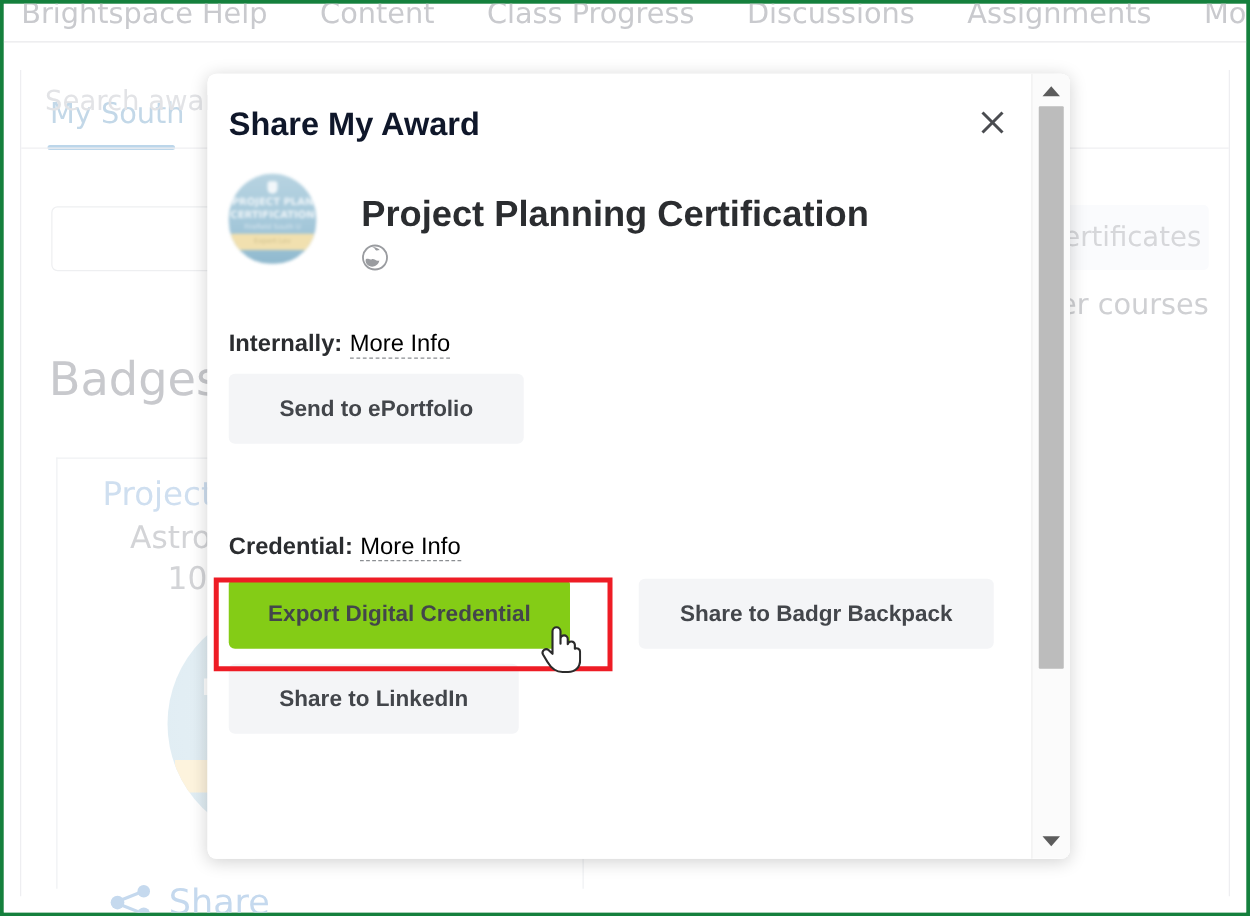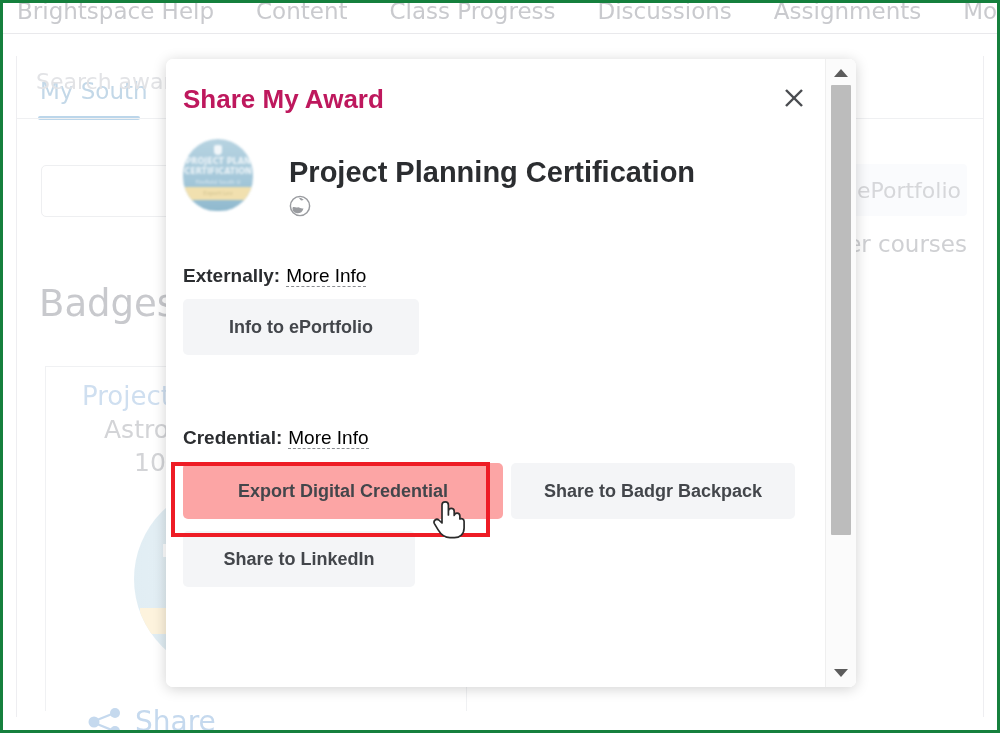--- a/index.html
+++ b/index.html
@@ -317,21 +317,21 @@
     bottom: 0;
     overflow: hidden;
   }
 
   .modal-title {
     position: absolute;
     left: 17px;
     top: 25px;
     font-size: 26px;
     font-weight: bold;
-    color: #be185d;
+    color: #0f172a;
     font-family: "Liberation Sans", sans-serif;
   }
   .close-btn {
     position: absolute;
     right: 15px;
     top: 22px;
     width: 34px;
     height: 34px;
     display: flex;
     align-items: center;
@@ -449,22 +449,22 @@
     padding: 0 38px;
     height: 56px;
     display: flex;
     align-items: center;
     justify-content: center;
     white-space: nowrap;
     box-sizing: border-box;
   }
   .btn-eportfolio { left: 17px; top: 240px; width: 236px; }
   .btn-export {
-    left: 17px; top: 404px; width: 320px;
-    background: #fca5a5;
+    left: 17px; top: 404px; width: 273px;
+    background: #84cc16;
   }
   .btn-badgr { left: 345px; top: 404px; width: 284px; }
   .btn-linkedin { left: 17px; top: 472px; width: 232px; }
 
   .footnote {
     position: absolute;
     left: 17px;
     top: 612px;
     font-size: 19px;
     font-weight: bold;
@@ -562,21 +562,21 @@
     <div class="content-card">
 
       <div class="tab-myawards">My South</div>
       <div class="tab-underline"></div>
       <div class="tabs-divider"></div>
 
       <div class="search-box"></div>
       <div class="search-ph">Search awar</div>
 
       <div class="certificates-btn"></div>
-      <div class="certificates-lbl">ePortfolio</div>
+      <div class="certificates-lbl">ertificates</div>
       <div class="other-courses">er courses</div>
 
       <div class="badges-title">Badges</div>
 
       <div class="badge-card">
         <div class="badge-card-title">Project P</div>
         <div class="badge-card-sub1">Astron</div>
         <div class="badge-card-sub2">101</div>
 
         <div class="bg-badge-img">
@@ -634,24 +634,24 @@
         <div class="award-name">Project Planning Certification</div>
 
         <svg class="award-globe" viewBox="0 0 24 24">
           <circle cx="12" cy="12" r="10.5" fill="none" stroke="#9a9ca0" stroke-width="1.6"></circle>
           <path d="M4 13.5c2 -1.2 3.2 0.8 5.3 0c2.1 -0.8 3.4 2 6.5 1.1c-0.8 4.2 -5 6.2 -8.2 5.1c-3 -1 -4.4 -4 -3.6 -6.2z" fill="#9a9ca0"></path>
           <path d="M9.5 2.8c3 0.9 2.2 3 4.2 3.1c1.1 0 2 -1 3 0.1c-1.9 -2.2 -4.3 -3.3 -7.2 -3.2z" fill="#9a9ca0"></path>
         </svg>
       </div>
 
       <div class="section-head sec-internal">
-        <span>Externally:</span><a class="more-info" href="#">More Info</a>
+        <span>Internally:</span><a class="more-info" href="#">More Info</a>
       </div>
 
-      <button class="dlg-btn btn-eportfolio">Info to ePortfolio</button>
+      <button class="dlg-btn btn-eportfolio">Send to ePortfolio</button>
 
       <div class="section-head sec-external">
         <span>Credential:</span><a class="more-info" href="#">More Info</a>
       </div>
 
       <button class="dlg-btn btn-export">Export Digital Credential</button>
       <button class="dlg-btn btn-badgr">Share to Badgr Backpack</button>
       <button class="dlg-btn btn-linkedin">Share to LinkedIn</button>
 
 

